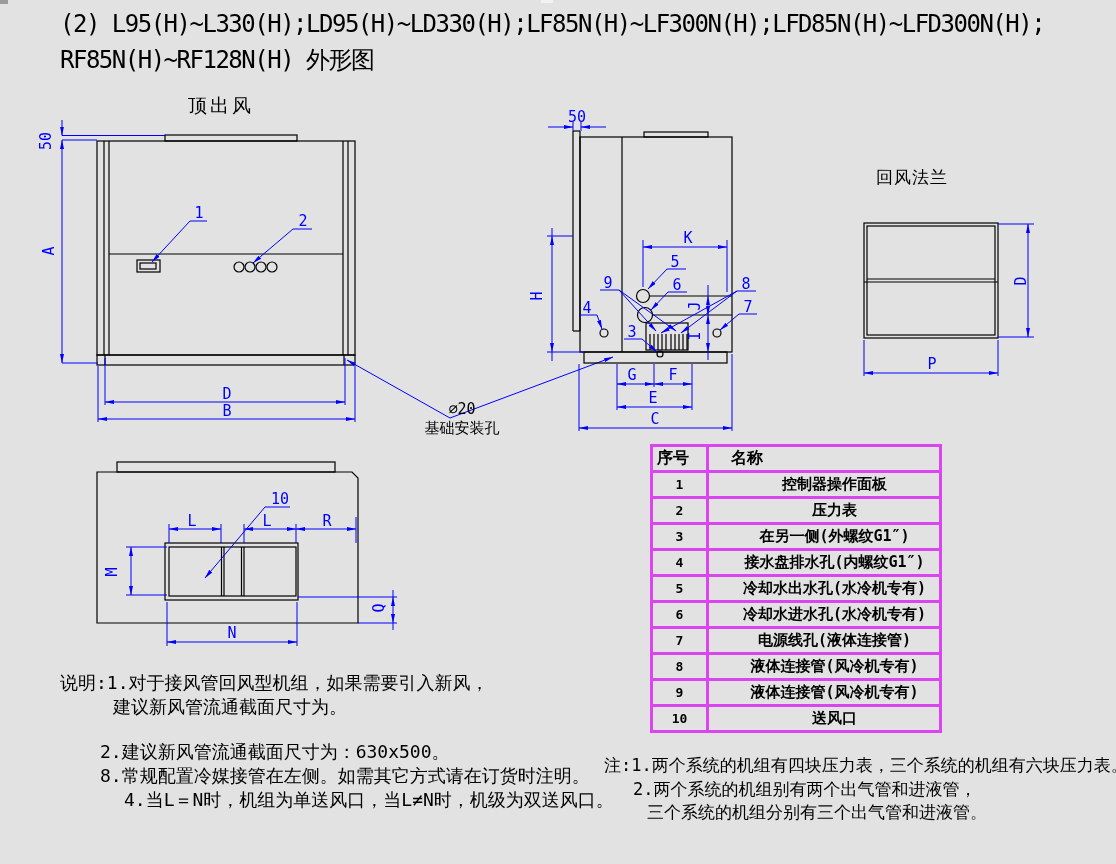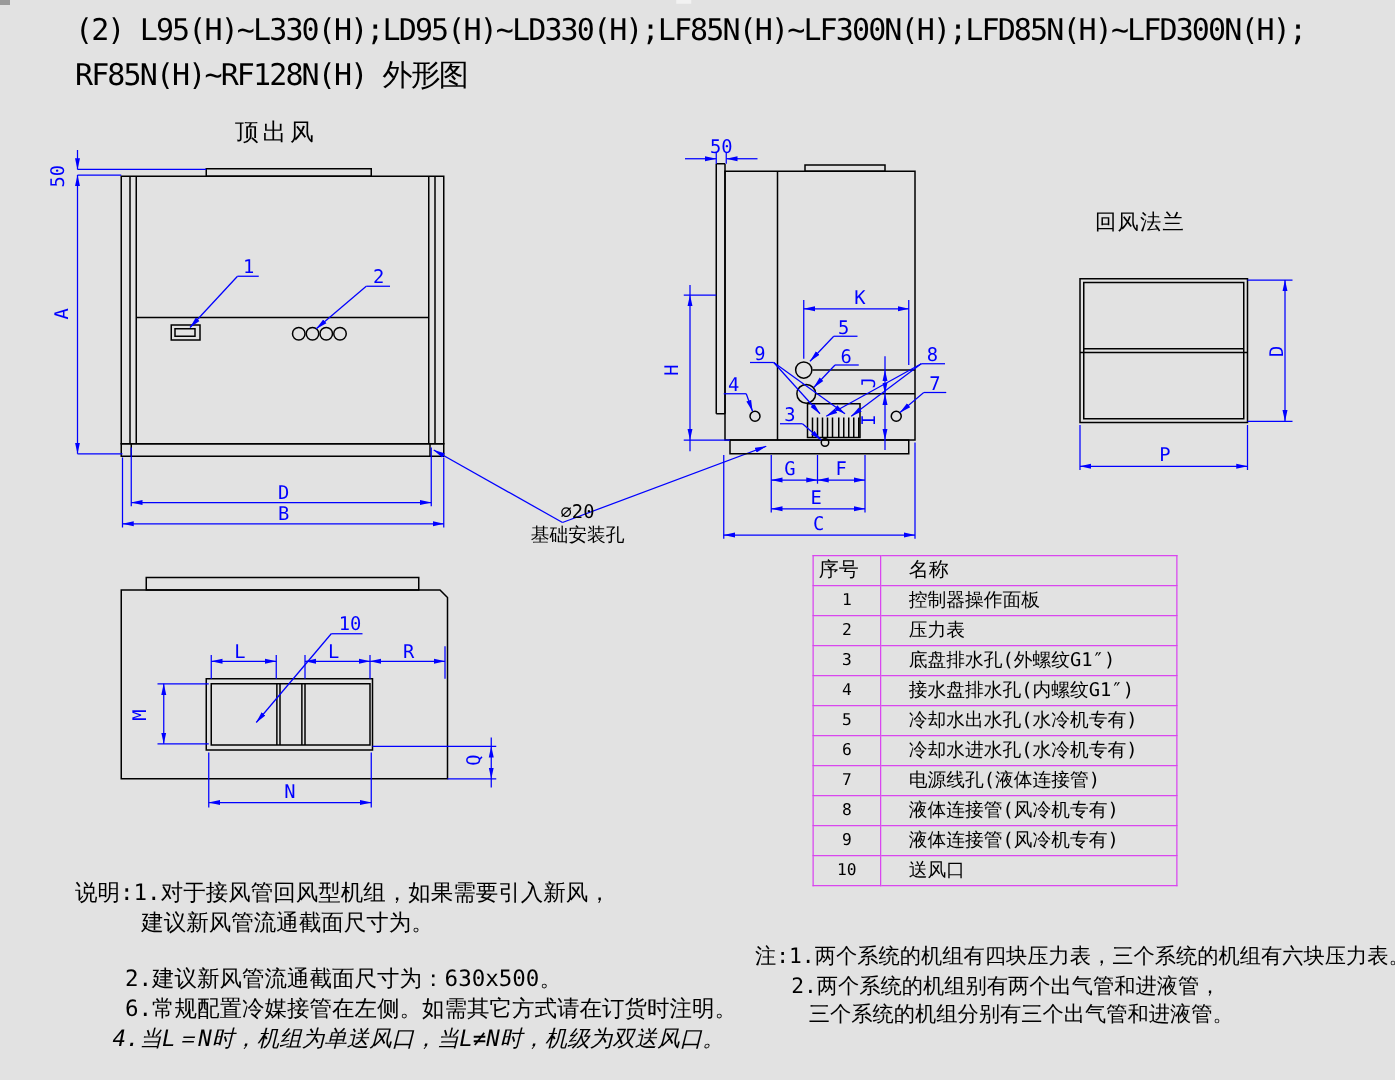--- a/index.html
+++ b/index.html
@@ -10,26 +10,26 @@
   g.k line,g.k rect,g.k path,g.k circle{stroke:#000;fill:none;stroke-width:1.2;}
   g.d line,g.d path{stroke:#0000ff;fill:none;stroke-width:1;}
   text{stroke:none;}
   text.dt{fill:#0000ff;font-family:"DejaVu Sans Mono",monospace;font-size:15px;text-anchor:middle;}
   text.kt{fill:#000;font-family:"DejaVu Sans Mono","DejaVu Sans",sans-serif;text-anchor:middle;}
   .t19{font-size:19px;letter-spacing:3px;}
   .t17{font-size:17px;letter-spacing:1px;}
   .t15{font-size:15px;}
   table.parts{position:absolute;left:650px;top:444px;width:292px;border-collapse:collapse;table-layout:fixed;
               background:transparent;}
-  table.parts th,table.parts td{border:1px solid #d946ef;height:21px;font-weight:normal;overflow:hidden;white-space:nowrap;}
+  table.parts th,table.parts td{border:3px solid #d946ef;height:21px;font-weight:bold;overflow:hidden;white-space:nowrap;}
   table.parts .c1{width:48px;}
   table.parts th.c1{text-align:left;padding-left:4px;font-size:16px;}
   table.parts th.c2{text-align:left;padding-left:22px;font-size:16px;margin-left:40px;}
   table.parts td.num{text-align:center;font-size:13px;}
-  table.parts td.nm{text-align:left;padding-left:22px;font-size:15px;}
+  table.parts td.nm{text-align:center;padding-left:22px;font-size:15px;}
   .notes{position:absolute;font-size:18px;line-height:24px;white-space:nowrap;color:#000;}
   .notes.r{font-size:17px;line-height:23.5px;}
   .artifact{position:absolute;}
 </style>
 </head>
 <body>
 
 <div class="page">
 
   <div class="artifact" style="left:0;top:0;width:8px;height:4px;background:#9a9a9a;"></div>
@@ -250,21 +250,21 @@
     <tr>
           <td class="num">1</td>
           <td class="nm">控制器操作面板</td>
         </tr>
     <tr>
           <td class="num">2</td>
           <td class="nm">压力表</td>
         </tr>
     <tr>
           <td class="num">3</td>
-          <td class="nm">底盘排水孔(外螺纹G1″)</td>
+          <td class="nm">在另一侧(外螺纹G1″)</td>
         </tr>
     <tr>
           <td class="num">4</td>
           <td class="nm">接水盘排水孔(内螺纹G1″)</td>
         </tr>
     <tr>
           <td class="num">5</td>
           <td class="nm">冷却水出水孔(水冷机专有)</td>
         </tr>
     <tr>
@@ -283,26 +283,26 @@
           <td class="num">9</td>
           <td class="nm">液体连接管(风冷机专有)</td>
         </tr>
     <tr>
           <td class="num">10</td>
           <td class="nm">送风口</td>
         </tr>
   </tbody>
     </table>
 
-  <div class="notes" style="left:60px;top:703px;">
+  <div class="notes" style="left:60px;top:671px;">
     <div>说明:1.对于接风管回风型机组，如果需要引入新风，</div>
     <div style="margin-left:53px;">建议新风管流通截面尺寸为。</div>
     <div style="margin-left:40px;margin-top:21px;">2.建议新风管流通截面尺寸为：630x500。</div>
-    <div style="margin-left:40px;">6.常规配置冷媒接管在左侧。如需其它方式请在订货时注明。</div>
-    <div style="margin-left:30px;font-style:italic;">4.当L＝N时，机组为单送风口，当L≠N时，机级为双送风口。</div>
+    <div style="margin-left:40px;">8.常规配置冷媒接管在左侧。如需其它方式请在订货时注明。</div>
+    <div style="margin-left:64px;">4.当L＝N时，机组为单送风口，当L≠N时，机级为双送风口。</div>
   </div>
 
   <div class="notes r" style="left:604px;top:754px;">
     <div>注:1.两个系统的机组有四块压力表，三个系统的机组有六块压力表。</div>
     <div style="margin-left:29px;">2.两个系统的机组别有两个出气管和进液管，</div>
     <div style="margin-left:43px;">三个系统的机组分别有三个出气管和进液管。</div>
   </div>
 
 </div>
 

